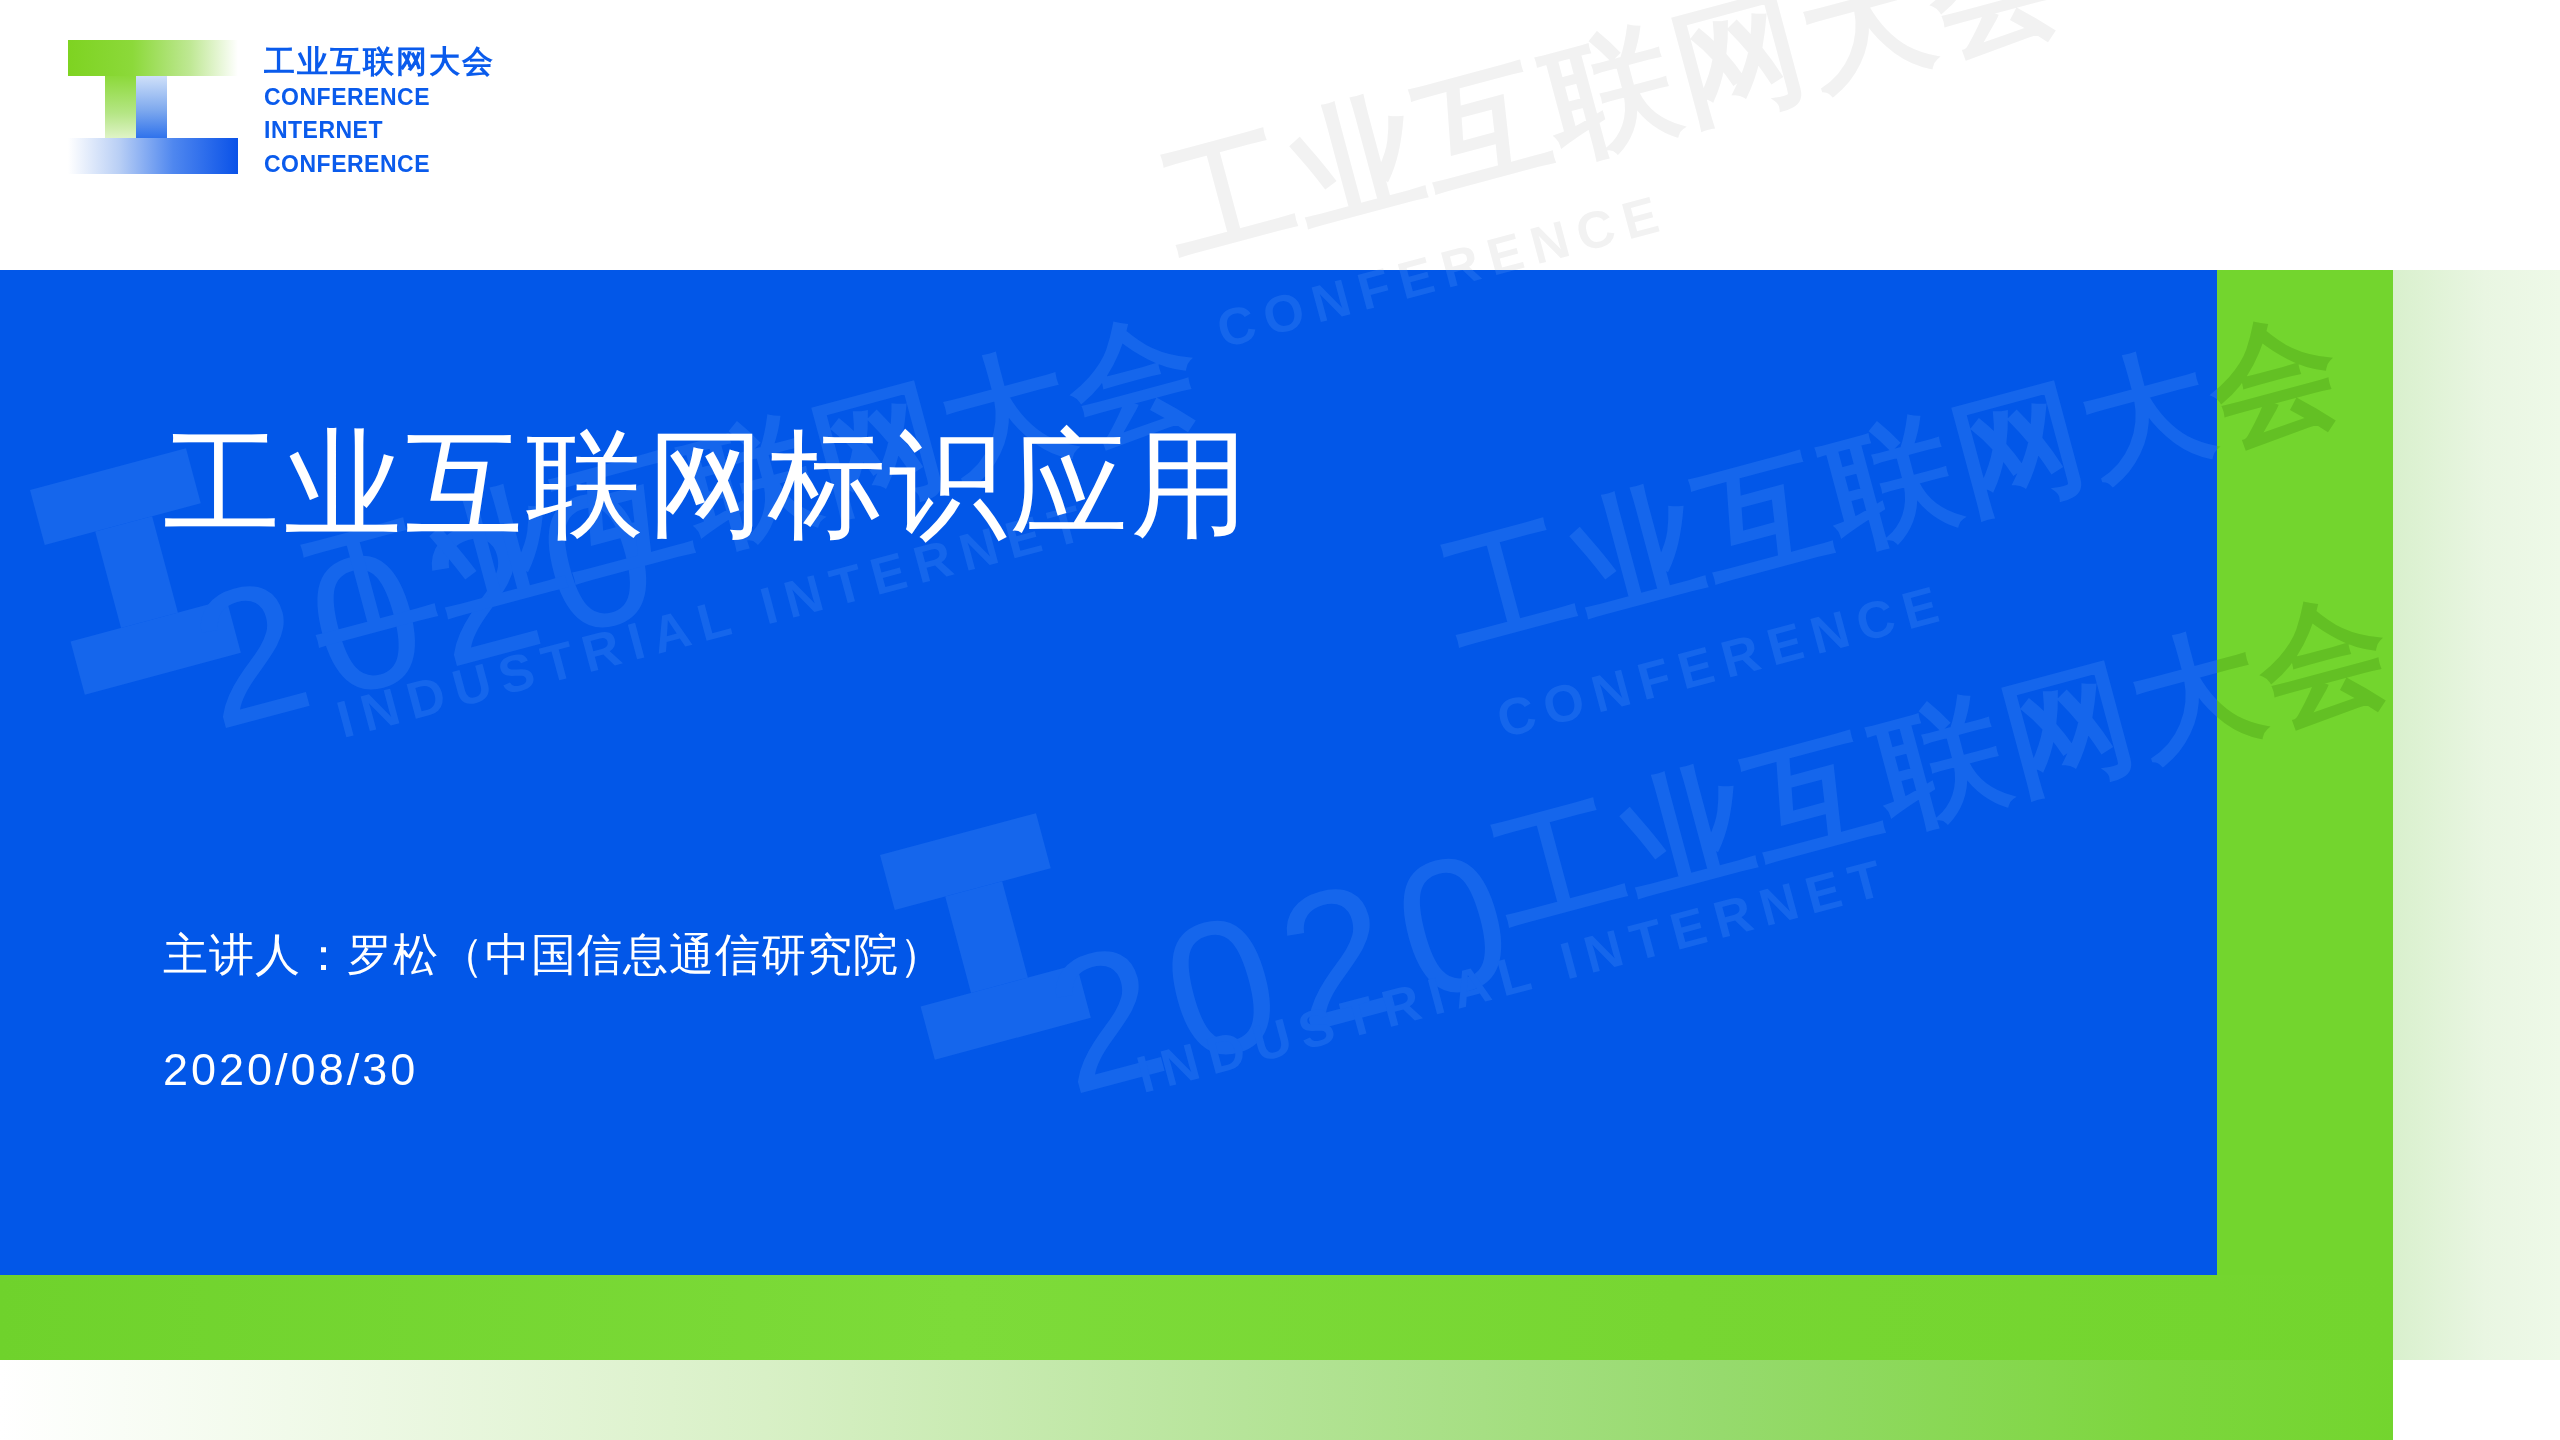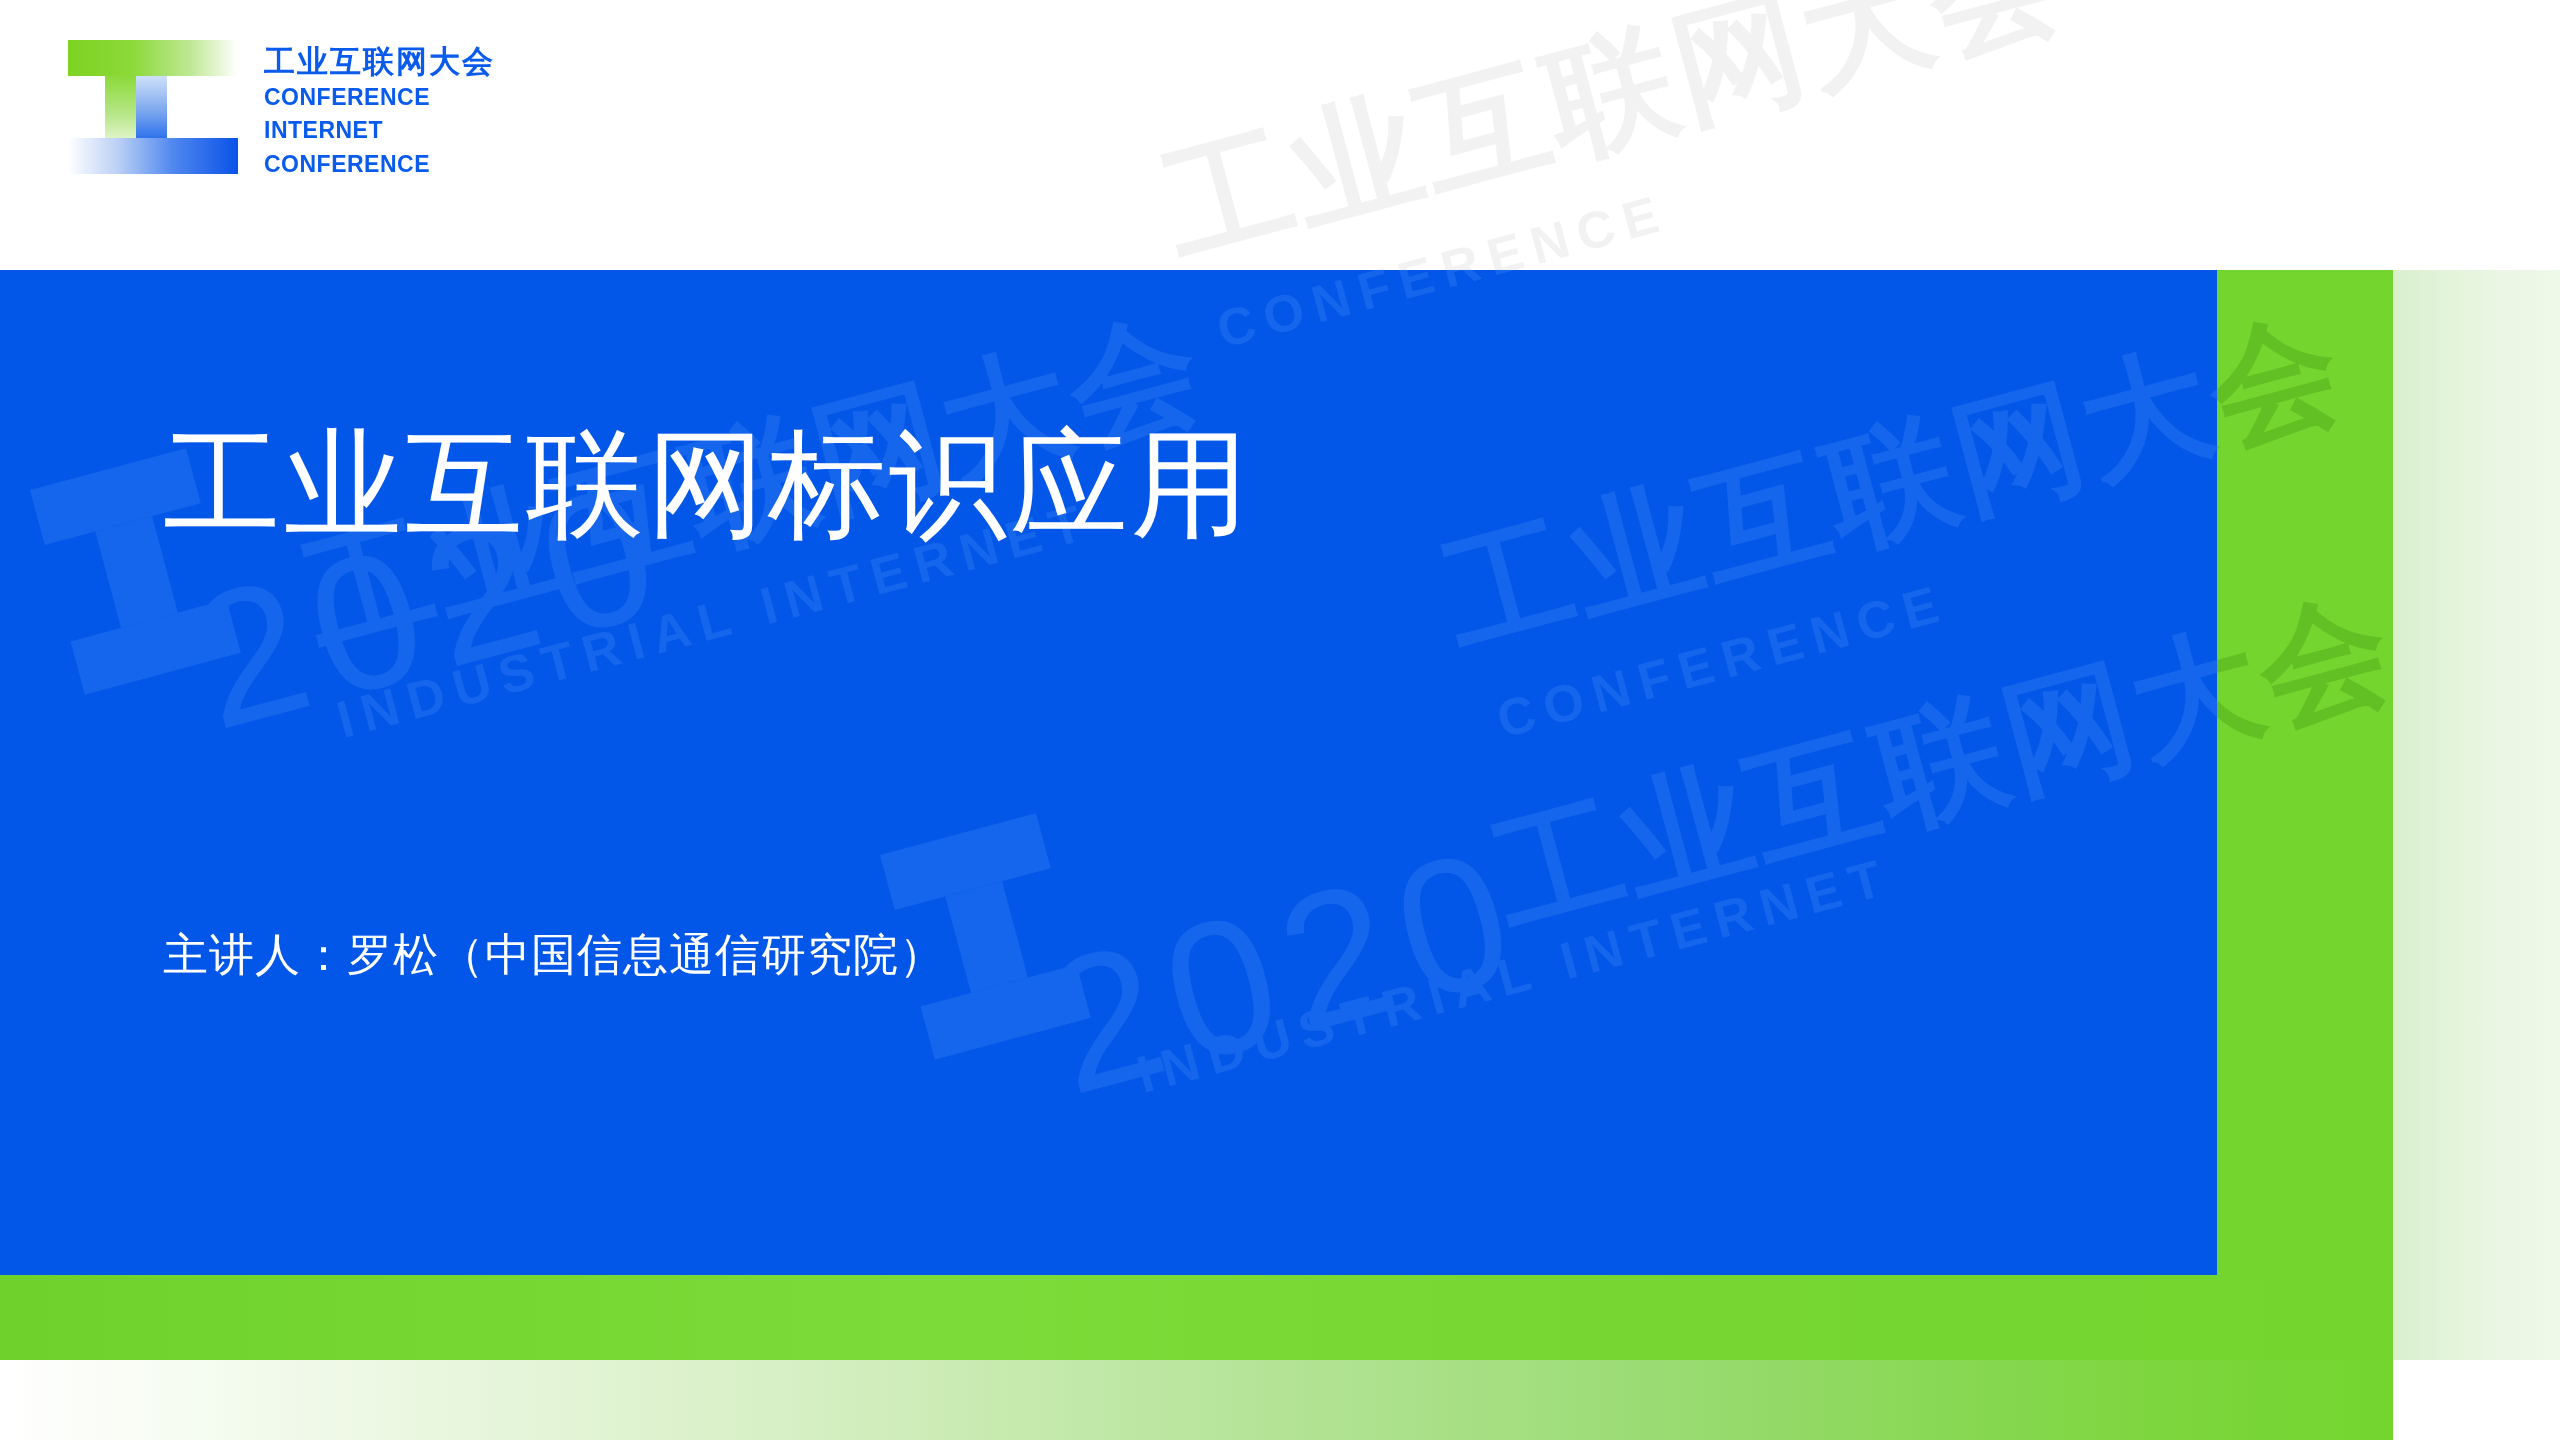--- a/index.html
+++ b/index.html
@@ -240,15 +240,16 @@
       <div class="logo-en">CONFERENCE</div>
     </div>
   </div>
 
   <div class="title-block">
     <div class="title-line">工业互联网标识应用</div>
   </div>
 
   <div class="meta-block">
     <div class="meta-presenter">主讲人：罗松（中国信息通信研究院）</div>
+    <div class="meta-date">2020/08/30</div>
   </div>
 
 </div>
 
 </body></html>

